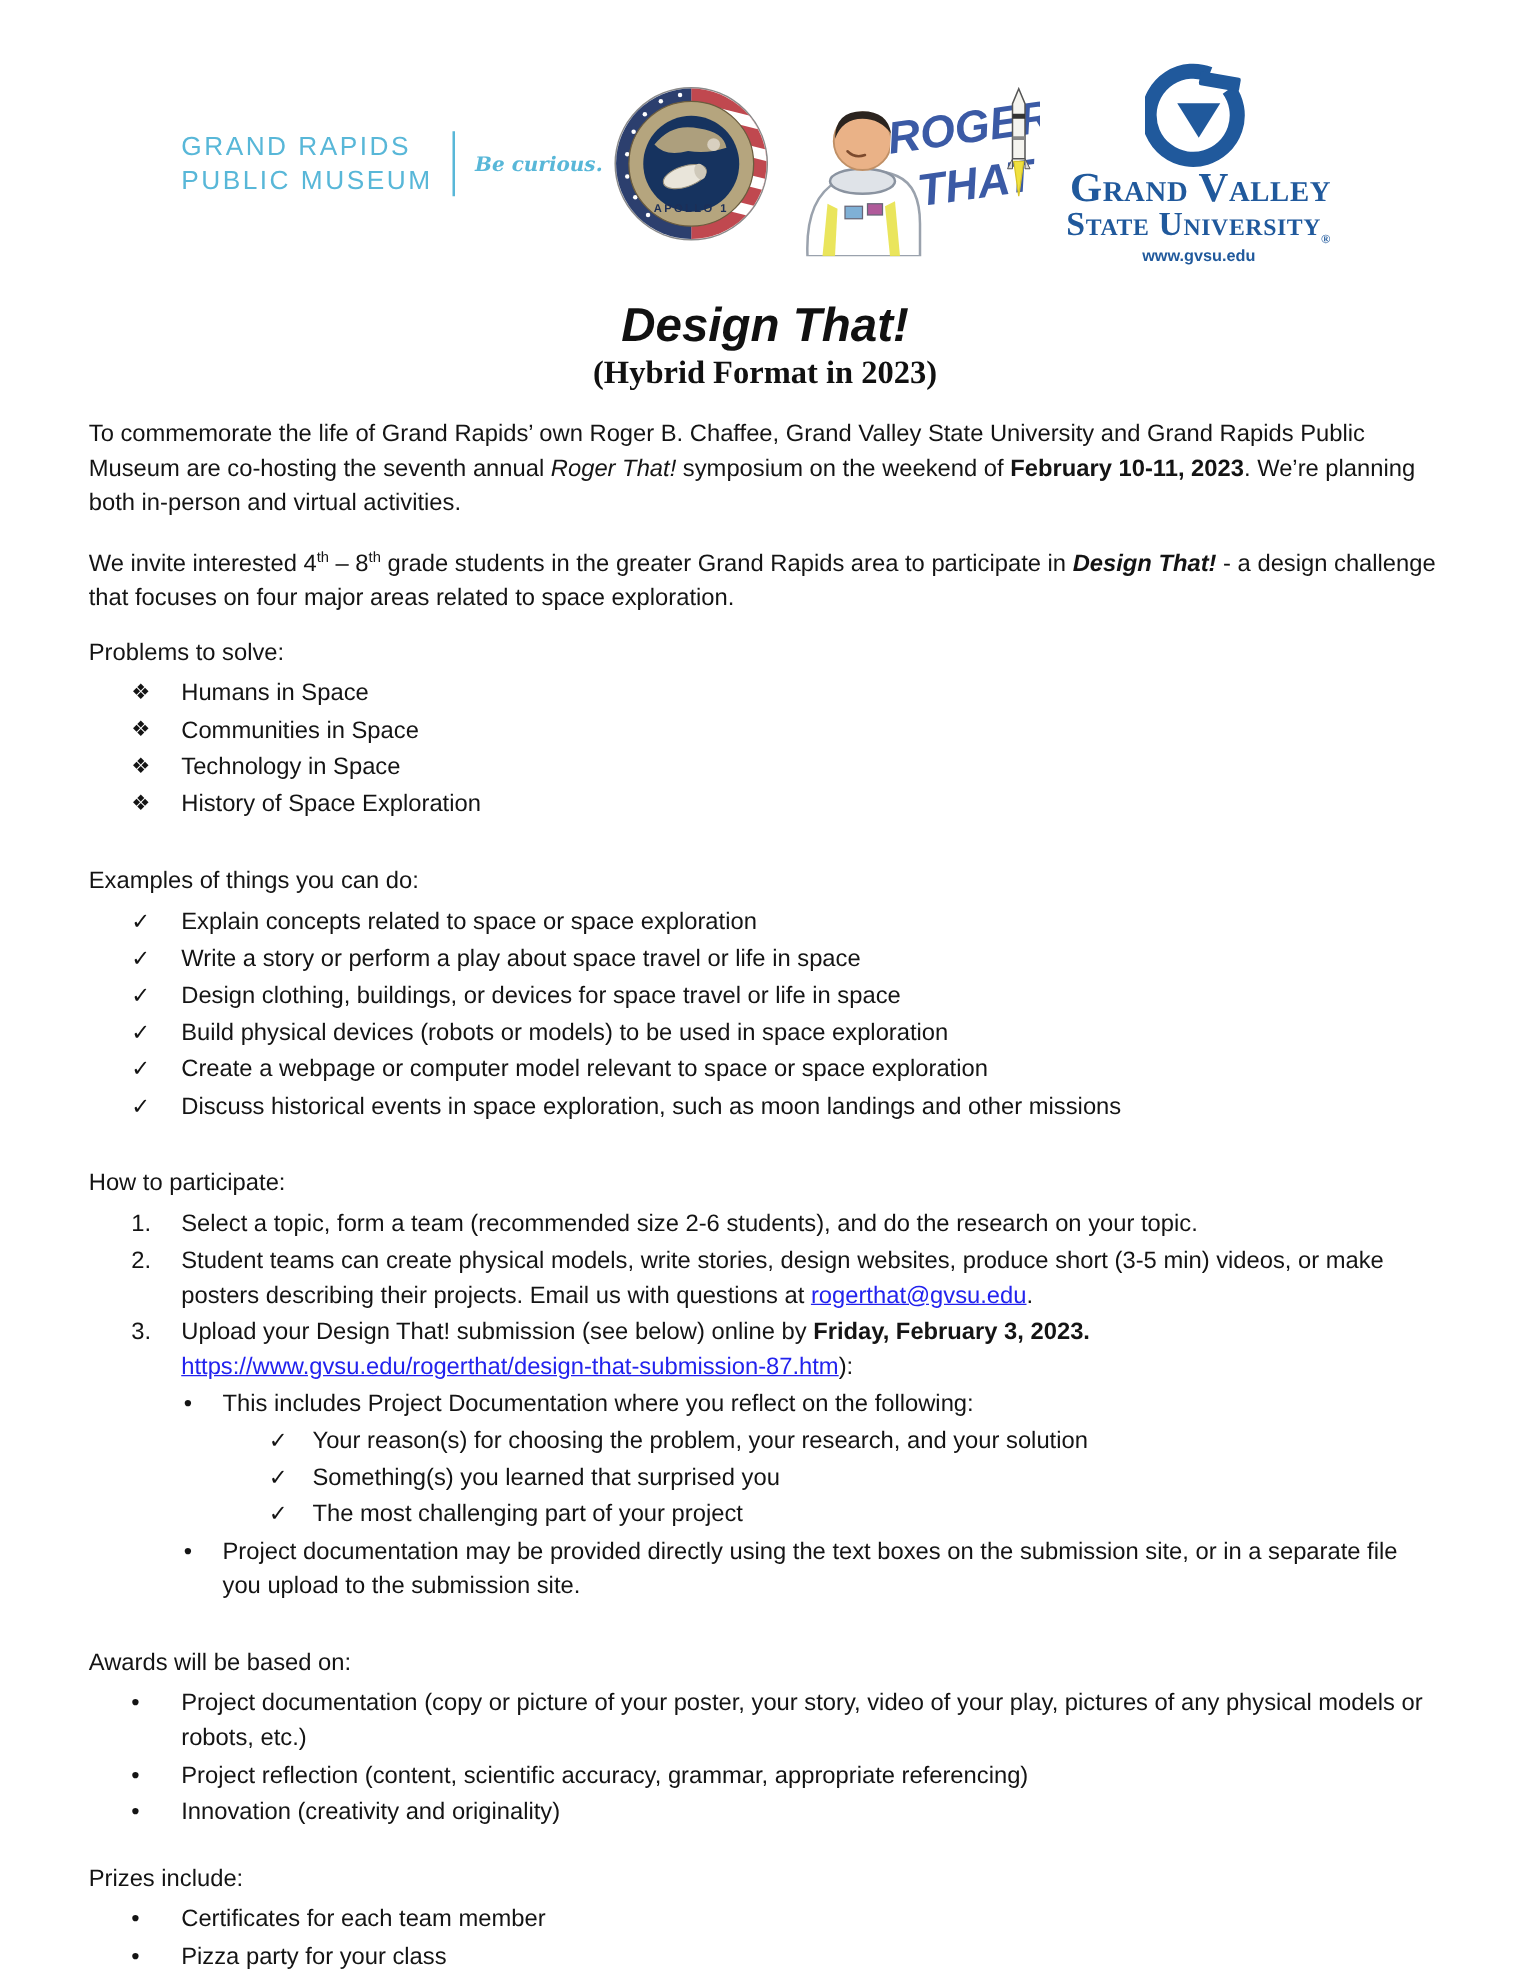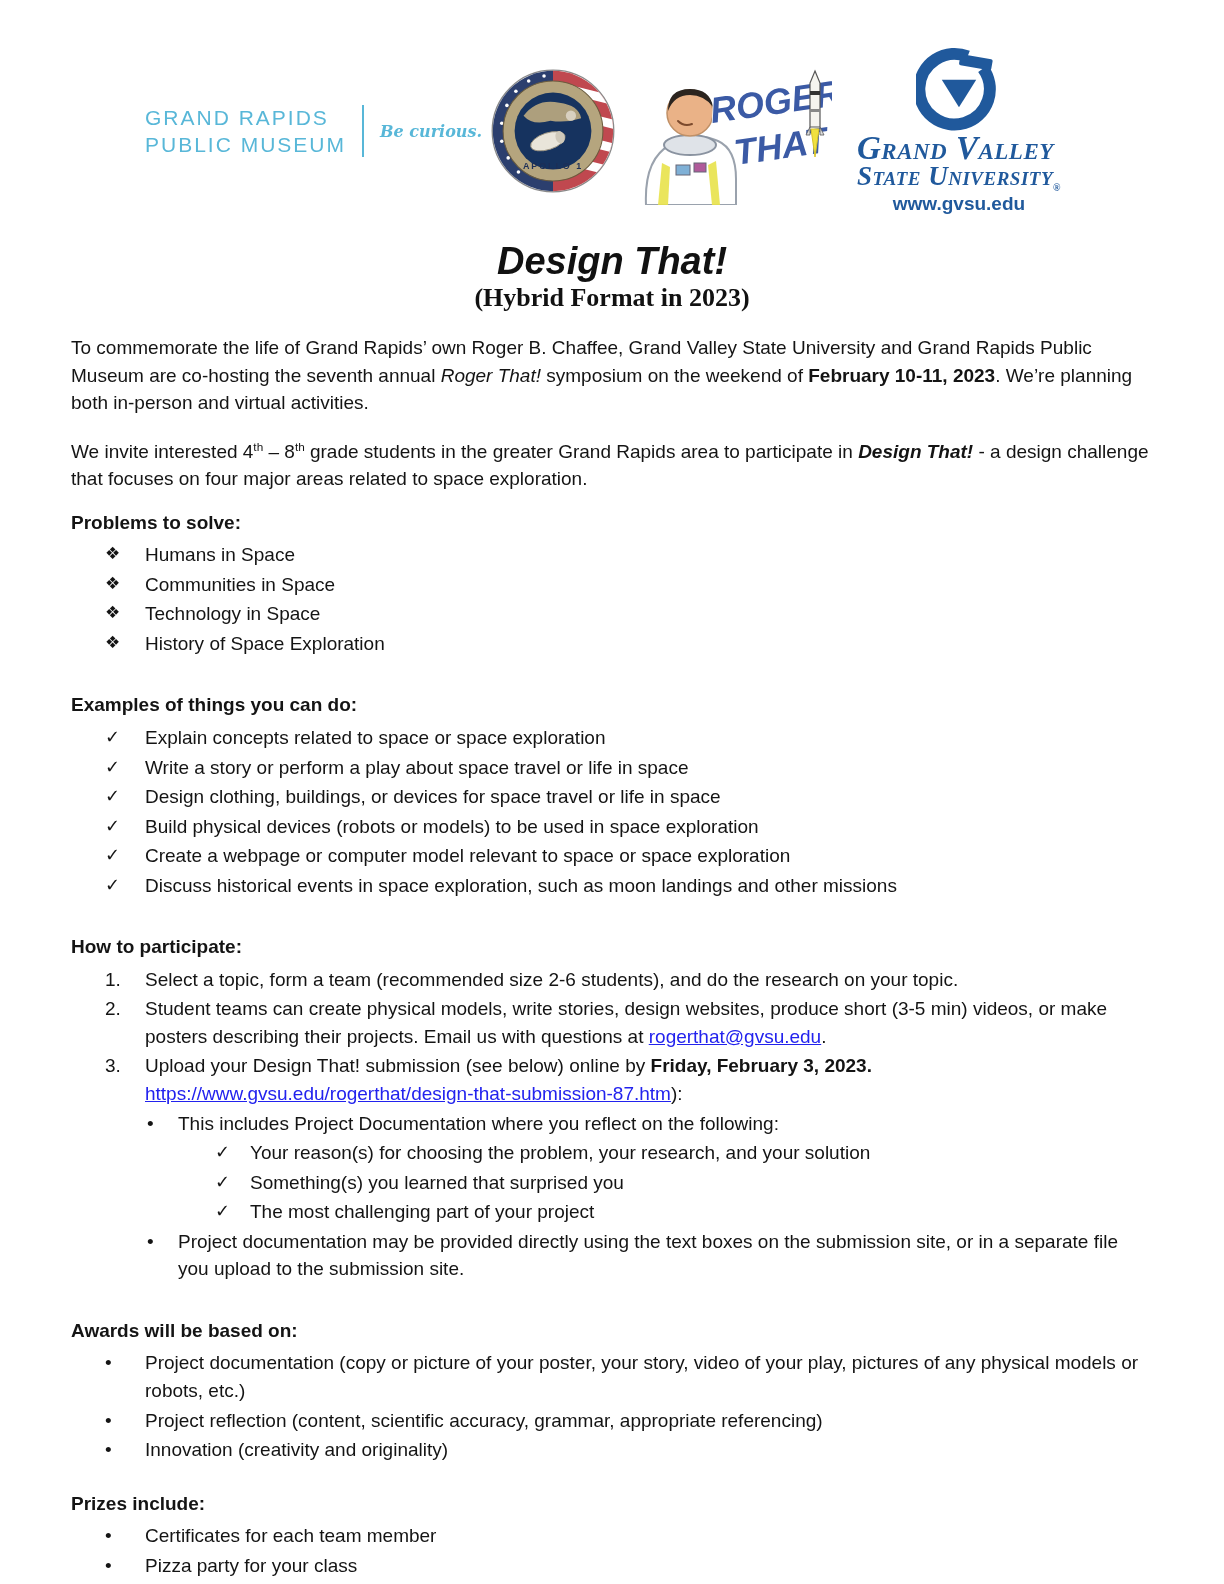--- a/index.html
+++ b/index.html
@@ -20,36 +20,36 @@
          margin:56px 145px 0 145px;height:150px;}
   .grpm{display:flex;align-items:center;gap:16px;}
   .grpm-text{color:var(--grpm);font-size:21px;letter-spacing:2px;line-height:1.3;font-weight:400;}
   .grpm-divider{width:2px;height:52px;background:var(--grpm);}
   .grpm-tagline{color:var(--grpm);font-family:"DejaVu Serif",serif;
                 font-style:italic;font-weight:700;font-size:16px;}
   .apollo svg{display:block;}
   .rogerthat svg{display:block;}
   .gvsu{display:flex;flex-direction:column;align-items:center;width:240px;}
   .gvsu-name{color:var(--gvsu);font-family:"Liberation Serif",serif;font-weight:700;
-             font-variant:small-caps;text-align:left;line-height:0.95;font-style:italic;}
+             font-variant:small-caps;text-align:right;line-height:0.95;}
   .gvsu-line1{font-size:33px;letter-spacing:0.5px;}
   .gvsu-line2{font-size:27px;letter-spacing:0.5px;}
   .gvsu-reg{font-size:10px;font-variant:normal;vertical-align:sub;}
-  .gvsu-url{color:var(--gvsu);font-size:19px;font-weight:700;margin-top:0;}
+  .gvsu-url{color:var(--gvsu);font-size:13px;font-weight:700;margin-top:0;}
 
   
   .title{text-align:center;font-size:38px;font-weight:800;font-style:italic;
          margin-top:34px;color:#111;}
   .subtitle{text-align:center;font-family:"Liberation Serif",serif;font-weight:700;
             font-size:26px;color:#111;}
 
   
   .content{padding:0 71px;font-size:19px;line-height:1.45;}
   .para{margin:21px 0 0 0;}
-  .sec-h{font-weight:700;margin:26px 0 5px 0;}
+  .sec-h{font-weight:400;margin:26px 0 5px 0;}
   .sec-h.tight{margin-top:16px;}
   .sec-h.roomy{margin-top:34px;}
 
   .li{display:flex;align-items:flex-start;margin:0 0 2px 0;}
   .marker{flex:0 0 auto;}
   .li-text{flex:1 1 auto;}
   .lvl1{margin-left:34px;} .lvl1 .marker{width:40px;}
   .lvl2{margin-left:76px;} .lvl2 .marker{width:31px;}
   .lvl3{margin-left:144px;} .lvl3 .marker{width:35px;}
   .marker.m-check{font-size:18px;}

